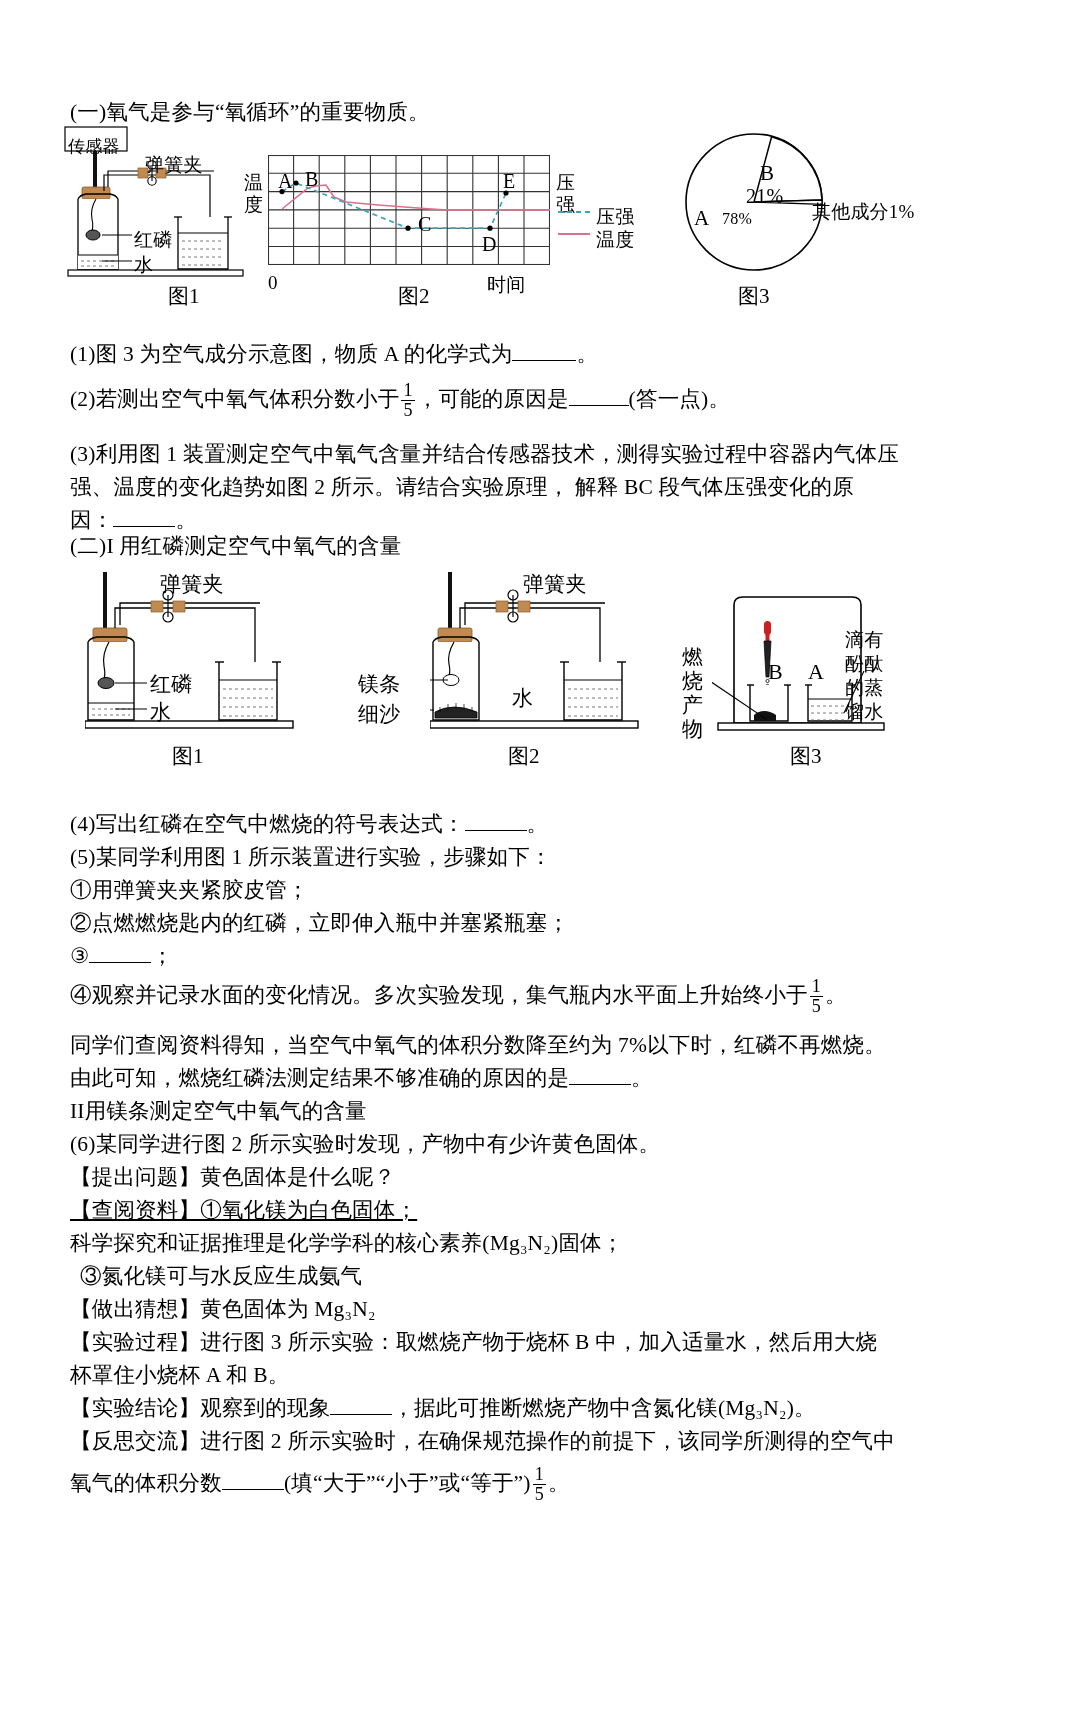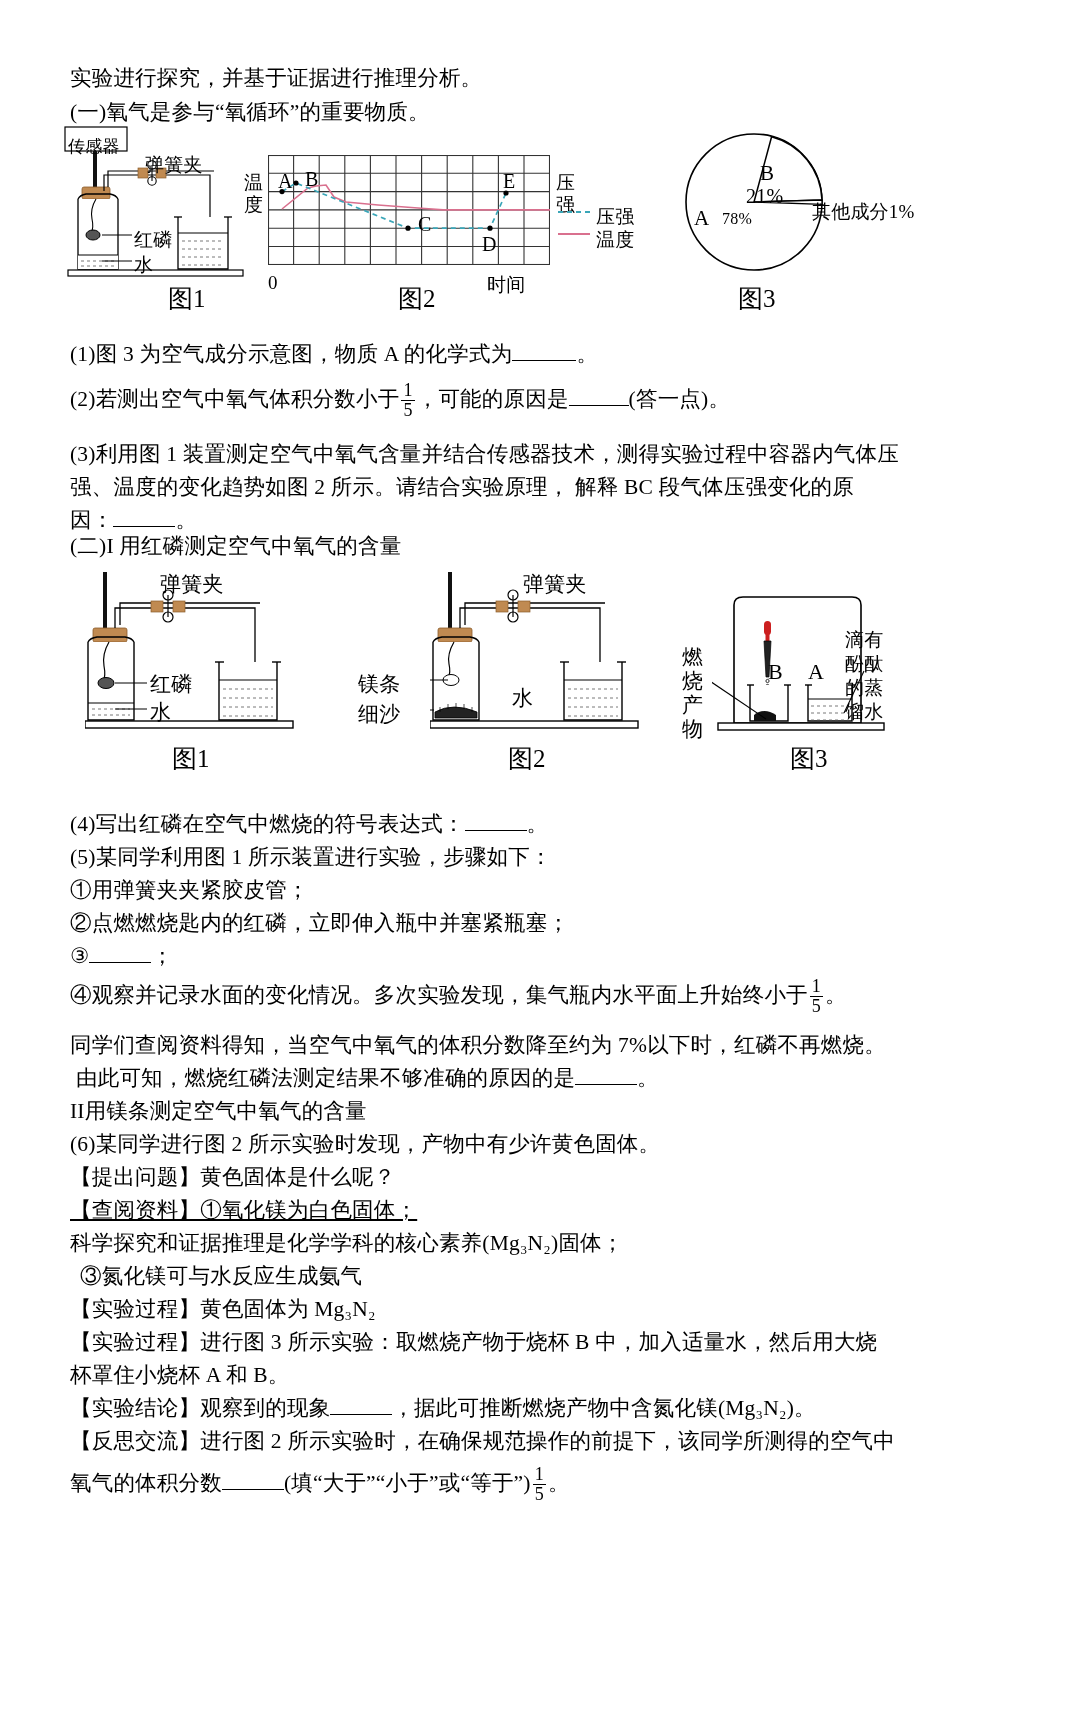--- a/index.html
+++ b/index.html
@@ -18,30 +18,29 @@
     white-space:nowrap;
   }
   .blank { display:inline-block; border-bottom:1.4px solid #000; vertical-align:baseline; }
   .frac {
     display:inline-block; vertical-align:middle;
     text-align:center; font-size:18px; line-height:1.05;
     margin:0 2px; position:relative; top:-1px;
   }
   .frac .num { display:block; padding:0 2px; }
   .frac .den { display:block; border-top:1.3px solid #000; padding:0 2px; }
-  .fig-caption { position:absolute; font-size:25px;text-align:right; }
+  .fig-caption { position:absolute; font-size:21px;text-align:right; }
   svg { display:block; }
   .dgm { position:absolute; }
 </style>
 </head>
 <body>
 
 <div class="page">
 
-  <div class="body-text" style="left:70px; top:62px;">实验进行探究，并基于证据进行推理分析。</div>
   <div class="body-text" style="left:70px; top:96px;">(一)氧气是参与“氧循环”的重要物质。</div>
 
   <div class="dgm" style="left:60px; top:125px;">
     <svg width="190" height="160" viewBox="0 0 190 160">
 
       <rect x="5" y="2" width="62" height="24" fill="#fff" stroke="#000" stroke-width="1.2"></rect>
 
       <rect x="33" y="26" width="4" height="40" fill="#111"></rect>
 
       <rect x="22" y="62" width="28" height="12" rx="2" fill="#c08a51" stroke="#8a5c2b" stroke-width="0.8"></rect>
@@ -312,31 +311,31 @@
   <div class="body-text" style="left:70px; top:874px;">①用弹簧夹夹紧胶皮管；</div>
   <div class="body-text" style="left:70px; top:907px;">②点燃燃烧匙内的红磷，立即伸入瓶中并塞紧瓶塞；</div>
   <div class="body-text" style="left:70px; top:940px;">
     <span>③</span><span class="blank" style="width:62px;"></span><span>；</span>
   </div>
   <div class="body-text" style="left:70px; top:978px;">
     <span>④观察并记录水面的变化情况。多次实验发现，集气瓶内水平面上升始终小于</span><span class="frac"><span class="num">1</span><span class="den">5</span></span><span>。</span>
   </div>
 
   <div class="body-text" style="left:70px; top:1029px;">同学们查阅资料得知，当空气中氧气的体积分数降至约为 7%以下时，红磷不再燃烧。</div>
-  <div class="body-text" style="left:76px; top:1062px;">
+  <div class="body-text" style="left:70px; top:1062px;">
     <span>由此可知，燃烧红磷法测定结果不够准确的原因的是</span><span class="blank" style="width:62px;"></span><span>。</span>
   </div>
   <div class="body-text" style="left:70px; top:1095px;">II用镁条测定空气中氧气的含量</div>
   <div class="body-text" style="left:70px; top:1128px;">(6)某同学进行图 2 所示实验时发现，产物中有少许黄色固体。</div>
 
   <div class="body-text" style="left:70px; top:1161px;">【提出问题】黄色固体是什么呢？</div>
   <div class="body-text" style="left:70px; top:1194px;text-decoration:underline;">【查阅资料】①氧化镁为白色固体；</div>
   <div class="body-text" style="left:70px; top:1227px;">科学探究和证据推理是化学学科的核心素养(Mg₃N₂)固体；</div>
   <div class="body-text" style="left:70px; top:1260px;margin-left:10px;">③氮化镁可与水反应生成氨气</div>
-  <div class="body-text" style="left:70px; top:1293px;">【实验过程】黄色固体为 Mg₃N₂</div>
+  <div class="body-text" style="left:70px; top:1293px;">【做出猜想】黄色固体为 Mg₃N₂</div>
   <div class="body-text" style="left:70px; top:1326px;">【实验过程】进行图 3 所示实验：取燃烧产物于烧杯 B 中，加入适量水，然后用大烧</div>
   <div class="body-text" style="left:70px; top:1359px;">杯罩住小烧杯 A 和 B。</div>
   <div class="body-text" style="left:70px; top:1392px;">
     <span>【实验结论】观察到的现象</span><span class="blank" style="width:62px;"></span><span>，据此可推断燃烧产物中含氮化镁(Mg₃N₂)。</span>
   </div>
   <div class="body-text" style="left:70px; top:1425px;">【反思交流】进行图 2 所示实验时，在确保规范操作的前提下，该同学所测得的空气中</div>
   <div class="body-text" style="left:70px; top:1466px;">
     <span>氧气的体积分数</span><span class="blank" style="width:62px;"></span><span>(填“大于”“小于”或“等于”)</span><span class="frac"><span class="num">1</span><span class="den">5</span></span><span>。</span>
   </div>
 

